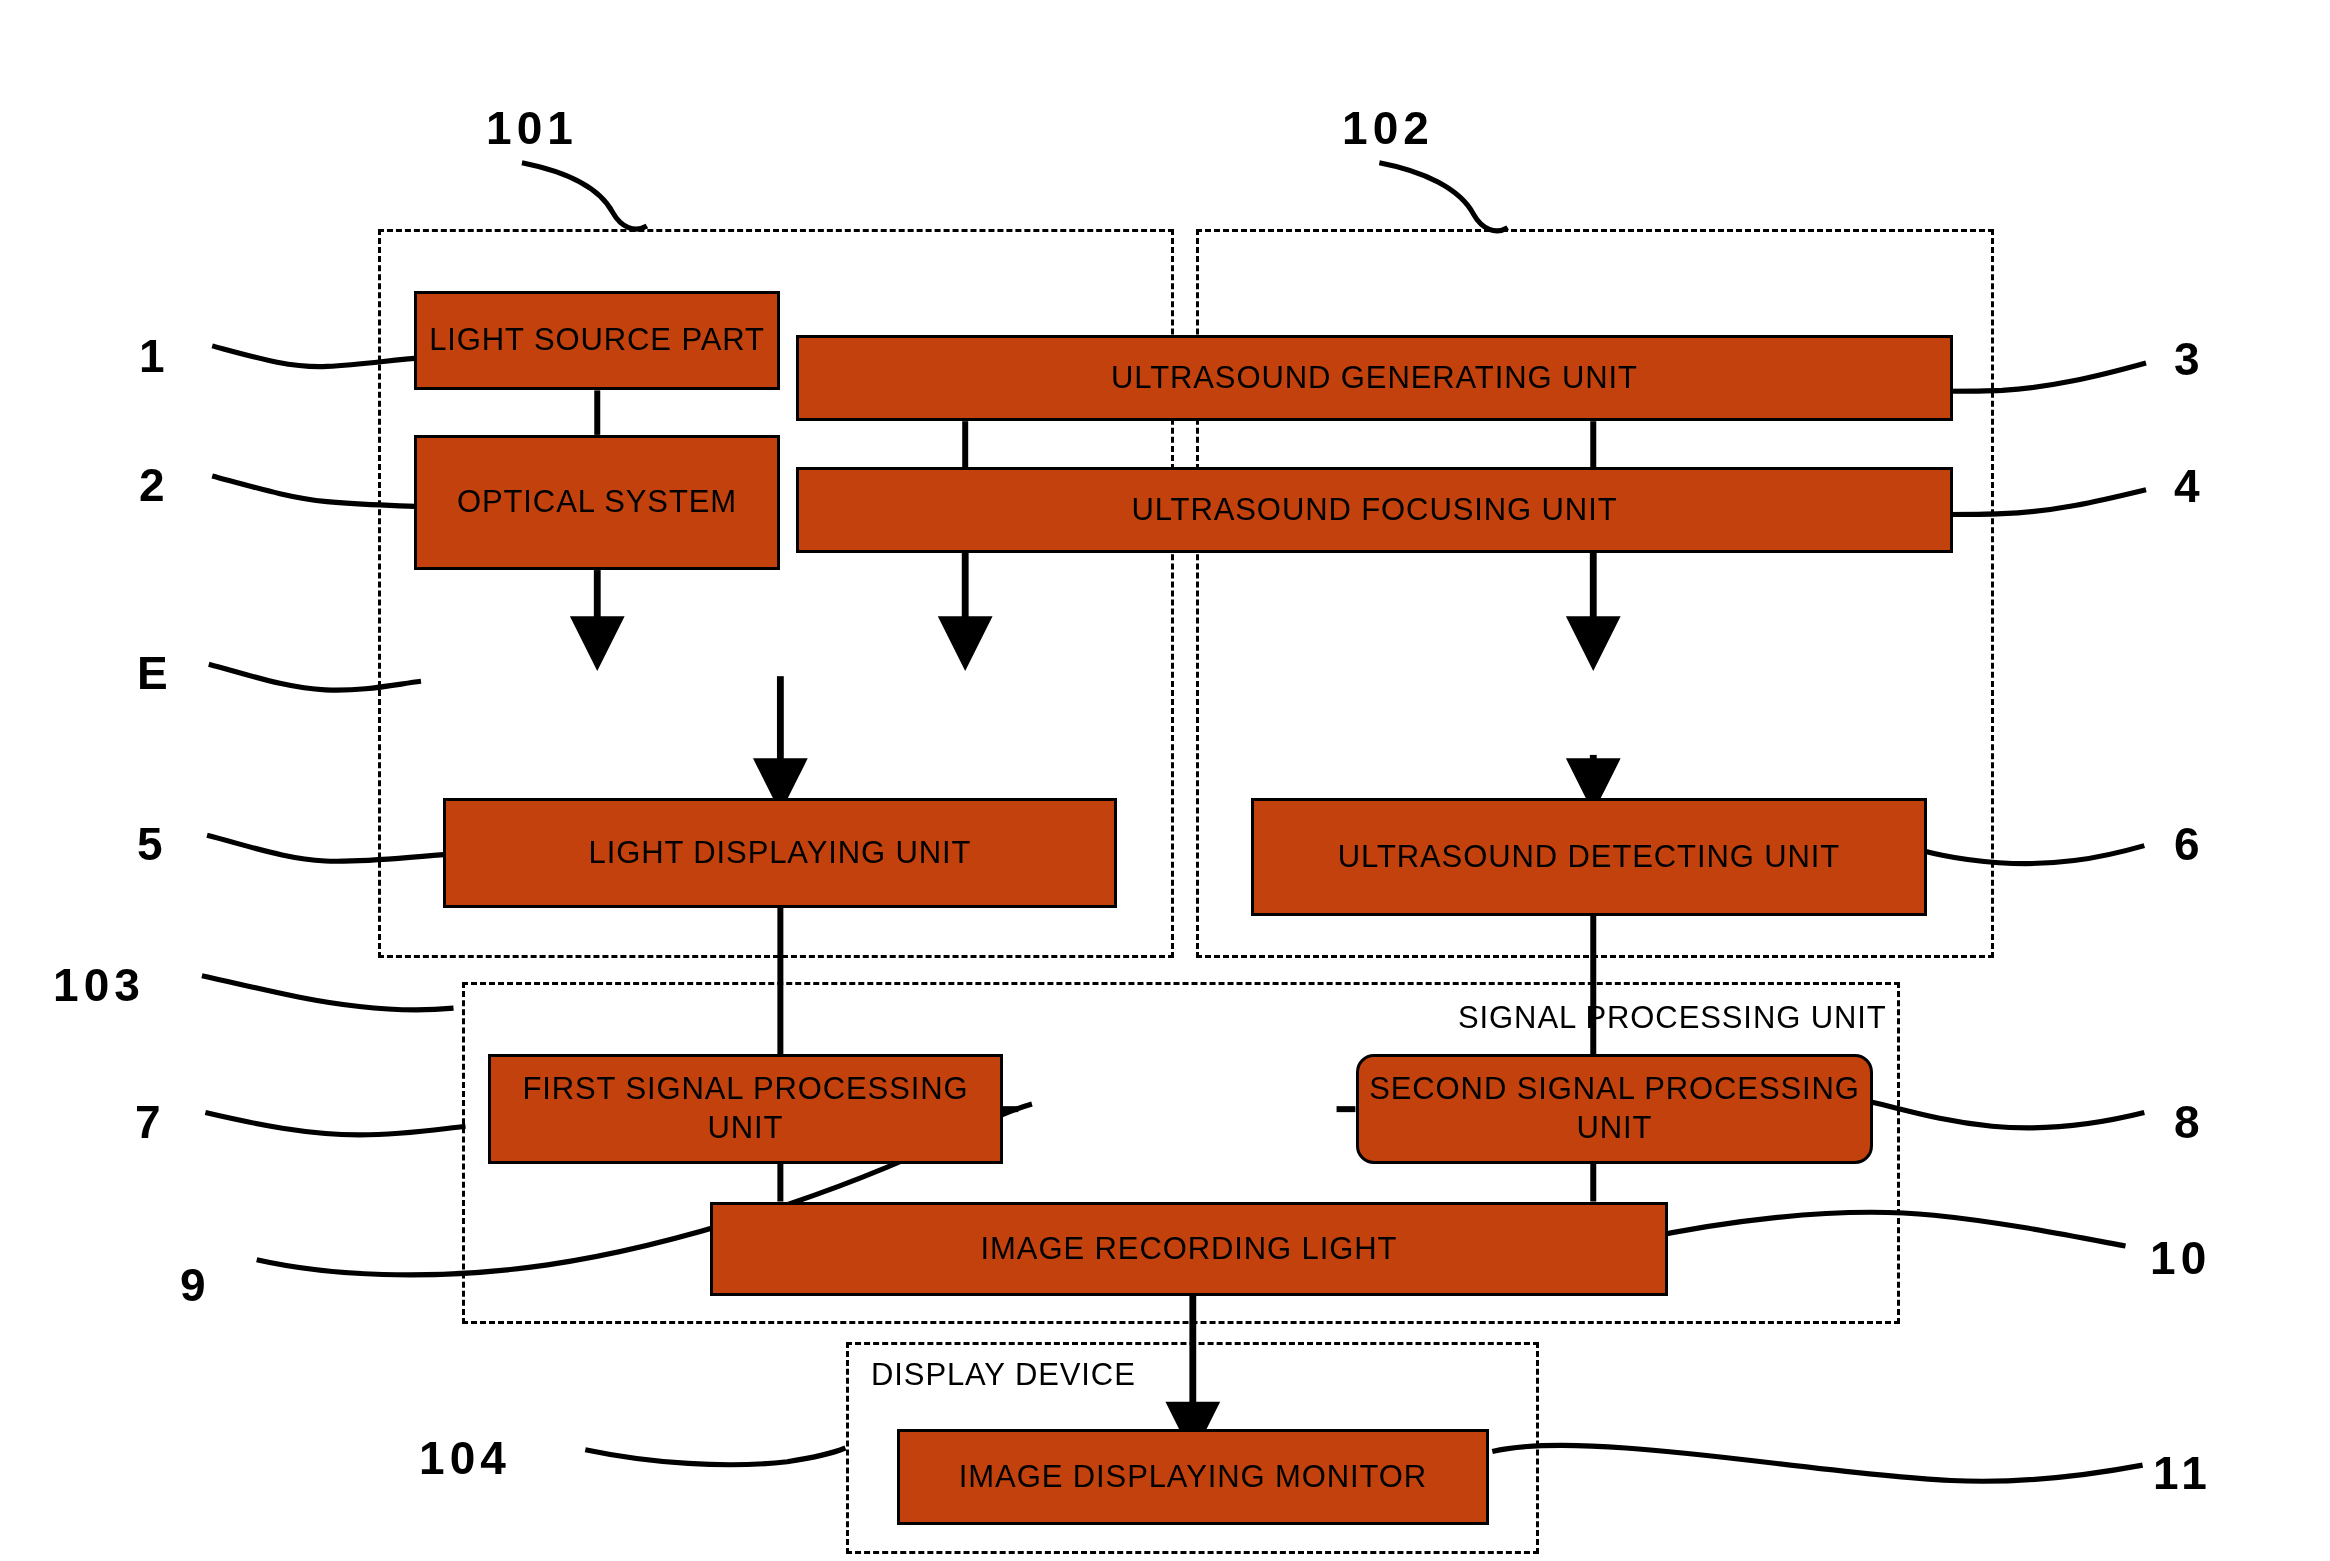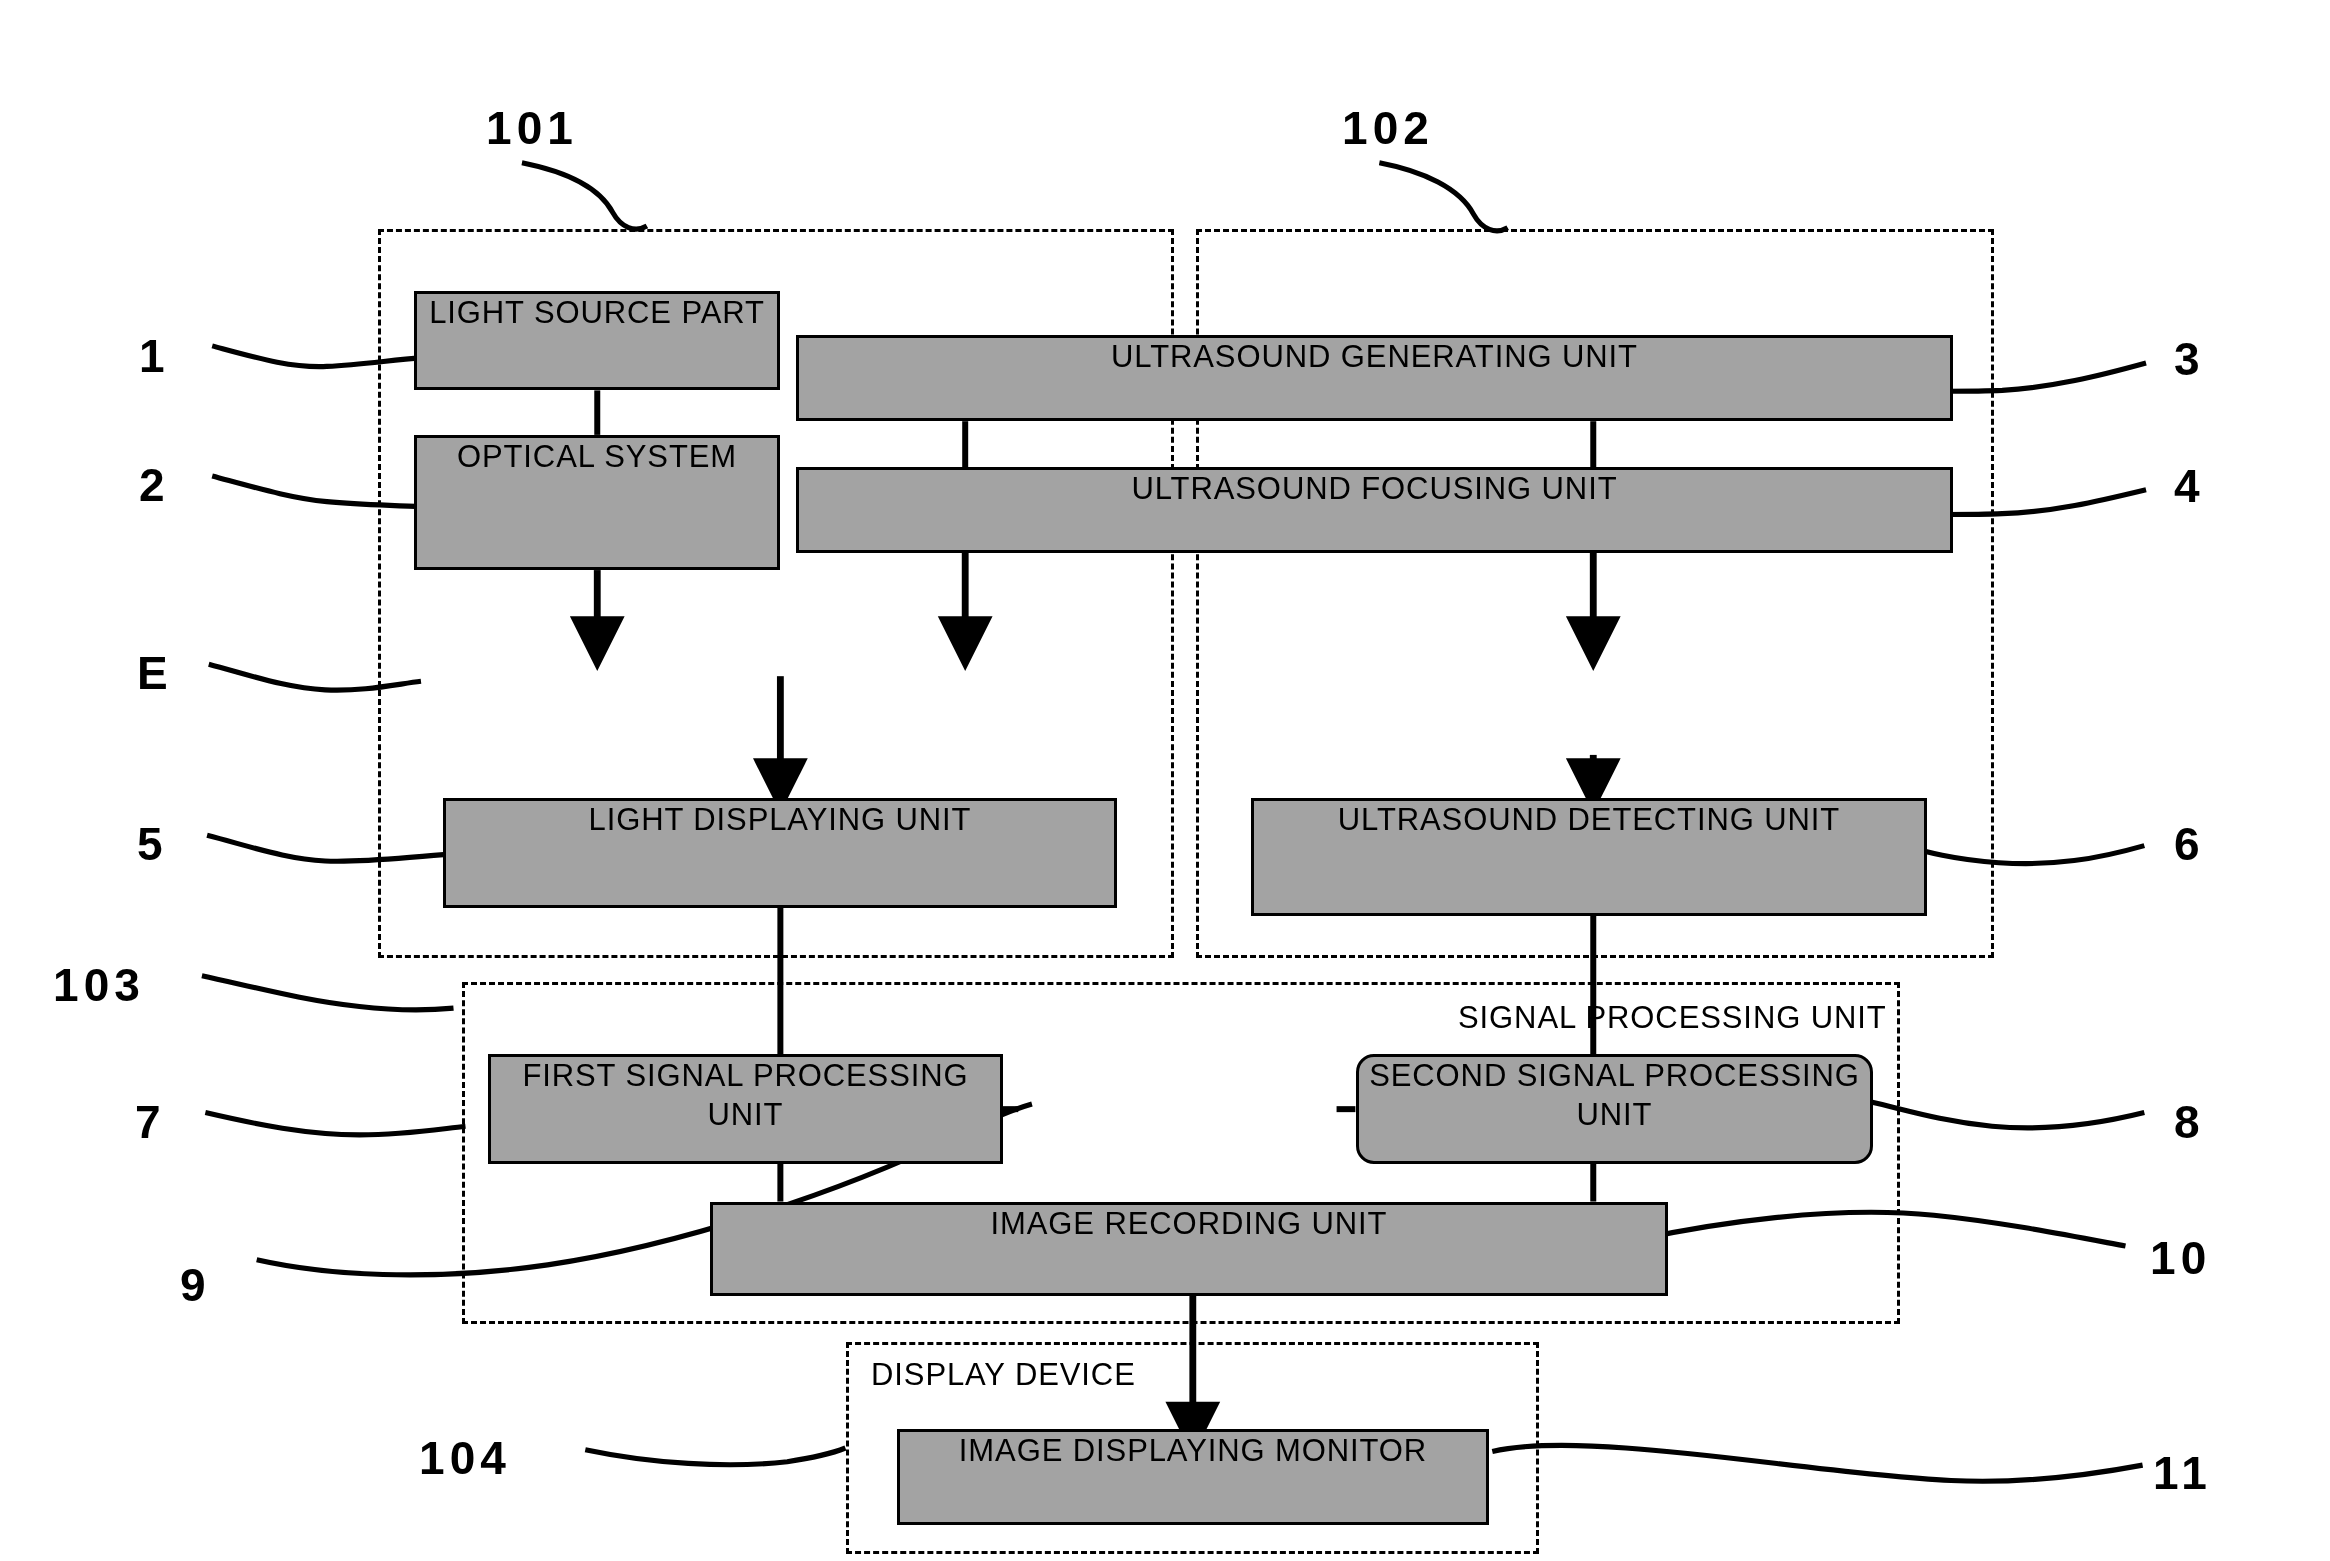--- a/index.html
+++ b/index.html
@@ -22,23 +22,24 @@
   .ref {
     position: absolute;
     font-size: 46px;
     letter-spacing: 5.1px;
     font-weight: 700;
     white-space: nowrap;
   }
   .box {
     position: absolute;
     border: 3.4px solid #000000;
-    background: #a3a3a3;
+    background: #c2410c;
     box-sizing: border-box;
     display: flex;
+    align-items: center;
     justify-content: center;
   }
   .box .lbl {
     font-size: 31px;
     letter-spacing: 0.9px;
     text-align: center;
     line-height: 1.25;
     white-space: nowrap;
   }
   .box.two-line .lbl {
@@ -165,21 +166,21 @@
   <div class="box two-line" style="left:488px; top:1054px; width:515px; height:110px;">
     <span class="lbl">FIRST SIGNAL PROCESSING UNIT</span>
   </div>
 
 
   <div class="box two-line" style="left:1356px; top:1054px; width:517px; height:110px;border-radius:18px;">
     <span class="lbl">SECOND SIGNAL PROCESSING UNIT</span>
   </div>
 
   <div class="box" style="left:710px; top:1202px; width:958px; height:94px;">
-    <span class="lbl">IMAGE RECORDING UNIT</span>
+    <span class="lbl">IMAGE RECORDING LIGHT</span>
   </div>
 
   <div class="box" style="left:897px; top:1429px; width:592px; height:96px;">
     <span class="lbl">IMAGE DISPLAYING MONITOR</span>
   </div>
 
   <div class="ref" style="left:486px; top:101px;">101</div>
   <div class="ref" style="left:1342px; top:101px;">102</div>
   <div class="ref" style="left:139px; top:329px;">1</div>
   <div class="ref" style="left:2174px; top:332px;">3</div>

